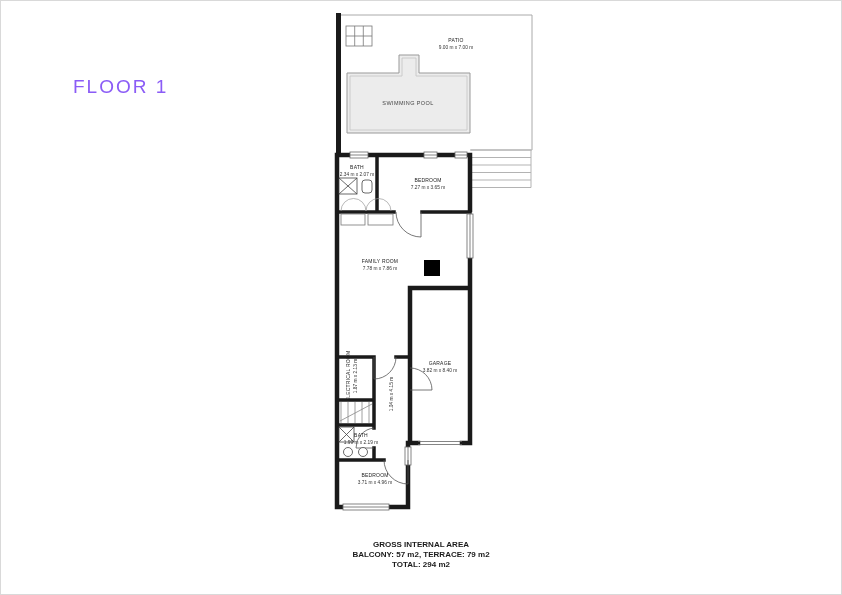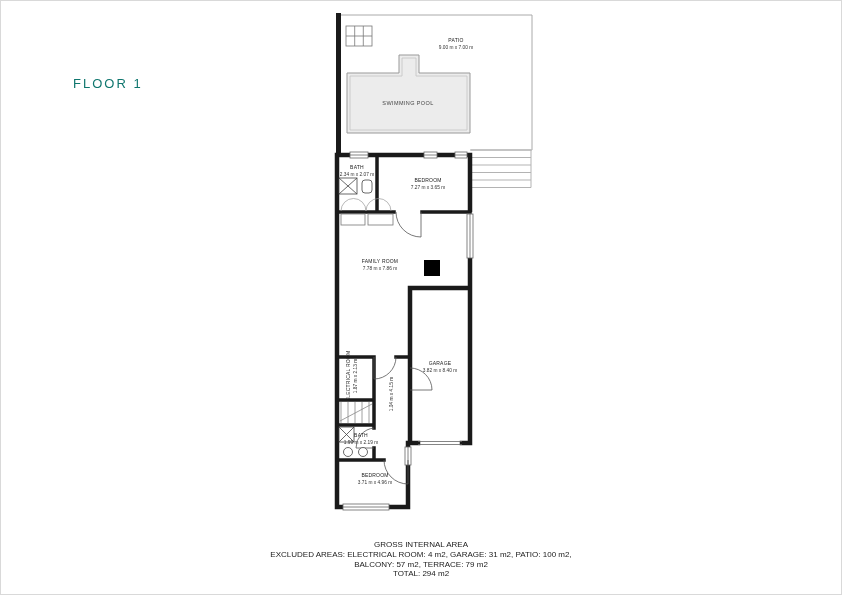--- a/index.html
+++ b/index.html
@@ -6,29 +6,29 @@
   body{
     width:842px;height:595px;position:relative;background:#ffffff;
     font-family:"Liberation Sans",sans-serif;overflow:hidden;
   }
   .frame{
     position:absolute;left:0;top:0;right:0;bottom:0;
     border:1px solid #d9d9d9;box-sizing:border-box;pointer-events:none;
   }
   .floor-title{
     position:absolute;left:73px;top:76px;
-    font-size:13px;letter-spacing:2px;color:#0f766e;
+    font-size:19px;letter-spacing:2px;color:#8b5cf6;
   }
   .plan-svg{position:absolute;left:0;top:0;}
   .summary{
     position:absolute;left:0;top:540px;width:842px;
     text-align:center;color:#1a1a1a;
     font-size:8px;line-height:9.8px;
   }
-  .summary div{white-space:nowrap;}
+  .summary div{white-space:nowrap;font-weight:bold;}
   svg text{
     font-family:"Liberation Sans",sans-serif;
     fill:#1c1c1c;
   }
   .room-name{font-size:5px;letter-spacing:0.2px;}
   .room-dims{font-size:4.8px;fill:#333;}
   .pool-label{font-size:5.5px;letter-spacing:0.4px;fill:#444;}
 </style>
 </head>
 <body>
@@ -204,16 +204,15 @@
     <text x="361" y="437" class="room-name">BATH</text>
     <text x="361" y="443.5" class="room-dims">1.99 m x 2.19 m</text>
 
     <text x="375" y="477" class="room-name">BEDROOM</text>
     <text x="375" y="484" class="room-dims">3.71 m x 4.96 m</text>
   </g>
 </svg>
 
 <div class="summary">
   <div>GROSS INTERNAL AREA</div>
-  <div>EXCLUDED AREAS: ELECTRICAL ROOM: 4 m2, GARAGE: 31 m2, PATIO: 100 m2,</div>
   <div>BALCONY: 57 m2, TERRACE: 79 m2</div>
   <div>TOTAL: 294 m2</div>
 </div>
 
 </body></html>

